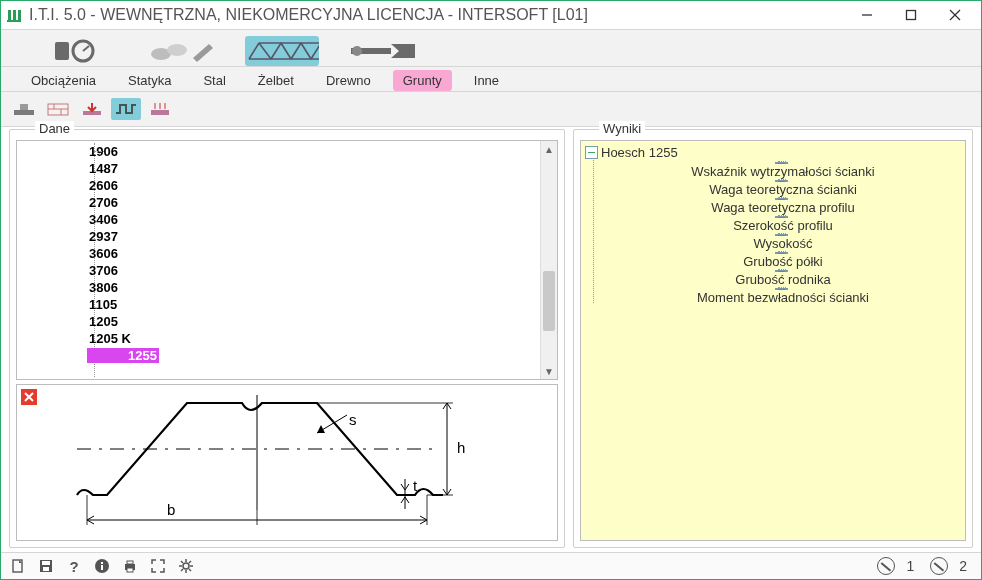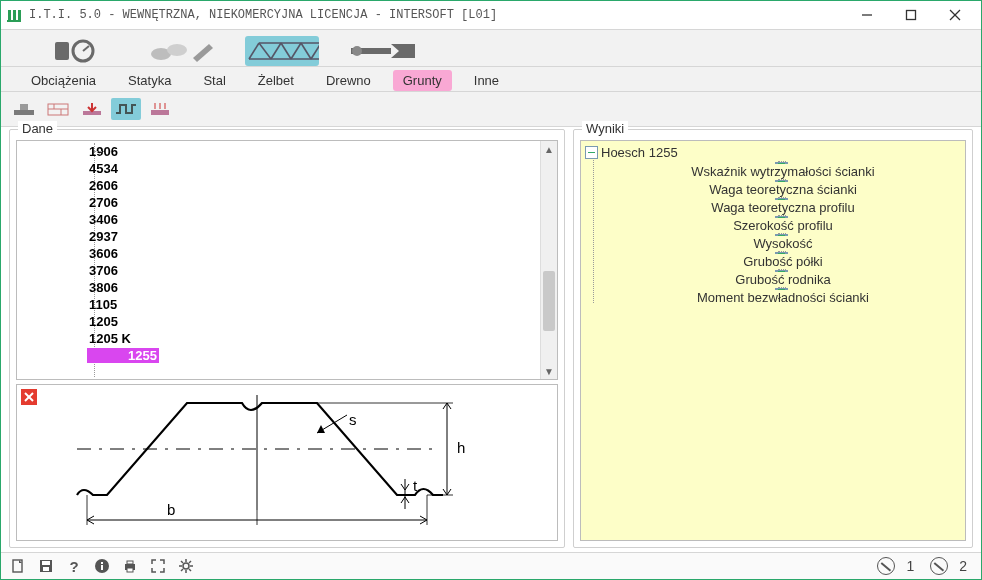--- a/index.html
+++ b/index.html
@@ -1,38 +1,38 @@
 <!DOCTYPE html>
 <html><head>
 <meta charset="utf-8">
 <style>
   html,body{margin:0;padding:0;font-family:"Segoe UI",Tahoma,Arial,sans-serif;font-size:13px;color:#222;background:#fff;}
   .window{width:982px;height:580px;border:1px solid #2aa86b;box-sizing:border-box;display:flex;flex-direction:column;position:relative;}
   
   .titlebar{height:28px;background:#fff;border-bottom:1px solid #d6d6d6;display:flex;align-items:center;padding:0 4px;}
   .titlebar .app-ico{width:18px;height:18px;margin-right:6px;display:flex;align-items:center;justify-content:center;}
-  .titlebar .title{flex:1;font-size:12px;color:#555;font-family:Liberation Mono, monospace;}
+  .titlebar .title{flex:1;font-size:16px;color:#555;}
   .titlebar .sysbtn{width:44px;height:26px;display:flex;align-items:center;justify-content:center;color:#333;}
   .titlebar .sysbtn svg{pointer-events:none;}
   
   .bigbar{height:34px;background:#f2f2f2;border-bottom:1px solid #d6d6d6;display:flex;align-items:flex-end;padding:2px 10px 0 40px;gap:28px;}
   .bigicon{width:74px;height:30px;display:flex;align-items:center;justify-content:center;border-radius:3px;}
   .bigicon.sel{background:#83ccd9;}
   
   .tabs{height:24px;background:#f2f2f2;border-bottom:1px solid #d6d6d6;display:flex;align-items:flex-end;padding:0 20px;gap:12px;}
   .tab{padding:3px 10px;font-size:13px;color:#333;border-radius:3px;}
   .tab.sel{background:#f9a8d4;}
   
   .subbar{height:30px;background:#f2f2f2;border-bottom:1px solid #d6d6d6;display:flex;align-items:center;padding:2px 8px;gap:4px;}
   .subicon{width:30px;height:22px;border-radius:2px;display:flex;align-items:center;justify-content:center;}
   .subicon.sel{background:#83ccd9;}
   
   .main{flex:1;display:flex;gap:8px;padding:2px 8px 4px 8px;min-height:0;}
   .panel{position:relative;border:1px solid #cfcfcf;border-radius:2px;flex-direction:column;display:flex;min-height:0;}
-  .panel-label{position:absolute;left:8px;top:-9px;background:#fff;padding:0 4px;font-size:13px;color:#333;text-align:right;}
+  .panel-label{position:absolute;left:25px;top:-9px;background:#fff;padding:0 4px;font-size:13px;color:#333;text-align:right;}
   .dane{flex:0 0 554px;}
   .wyniki{flex:1;}
   
   .listwrap{position:relative;flex:0 0 238px;margin:10px 6px 4px 6px;border:1px solid #bcbcbc;background:#fff;overflow:hidden;}
   .list{position:absolute;left:0;top:0;right:16px;bottom:0;padding:2px 0 2px 0;}
   .row{display:flex;align-items:center;height:17px;padding-left:70px;font-size:13px;color:#000;font-weight:bold;}
   .row .val{padding:0 2px;}
   .row.sel .val{background:#d946ef;color:#fff;padding-left:41px;}
   
   .tree-rail{position:absolute;left:77px;top:2px;bottom:2px;border-left:1px dotted #9a9a9a;}
@@ -189,21 +189,21 @@
       <span class="panel-label">Dane</span>
 
       <div class="listwrap">
         <div class="tree-rail"></div>
         <div class="list">
           <div class="row">
               <span class="tree-twig" style="top:10px"></span>
               <span class="val">1906</span>
             </div>
           <div class="row">
-              <span class="val">4534</span>
+              <span class="val">1487</span>
             </div>
           <div class="row">
               <span class="val">2606</span>
             </div>
           <div class="row">
               <span class="val">2706</span>
             </div>
           <div class="row">
               <span class="val">3406</span>
             </div>

